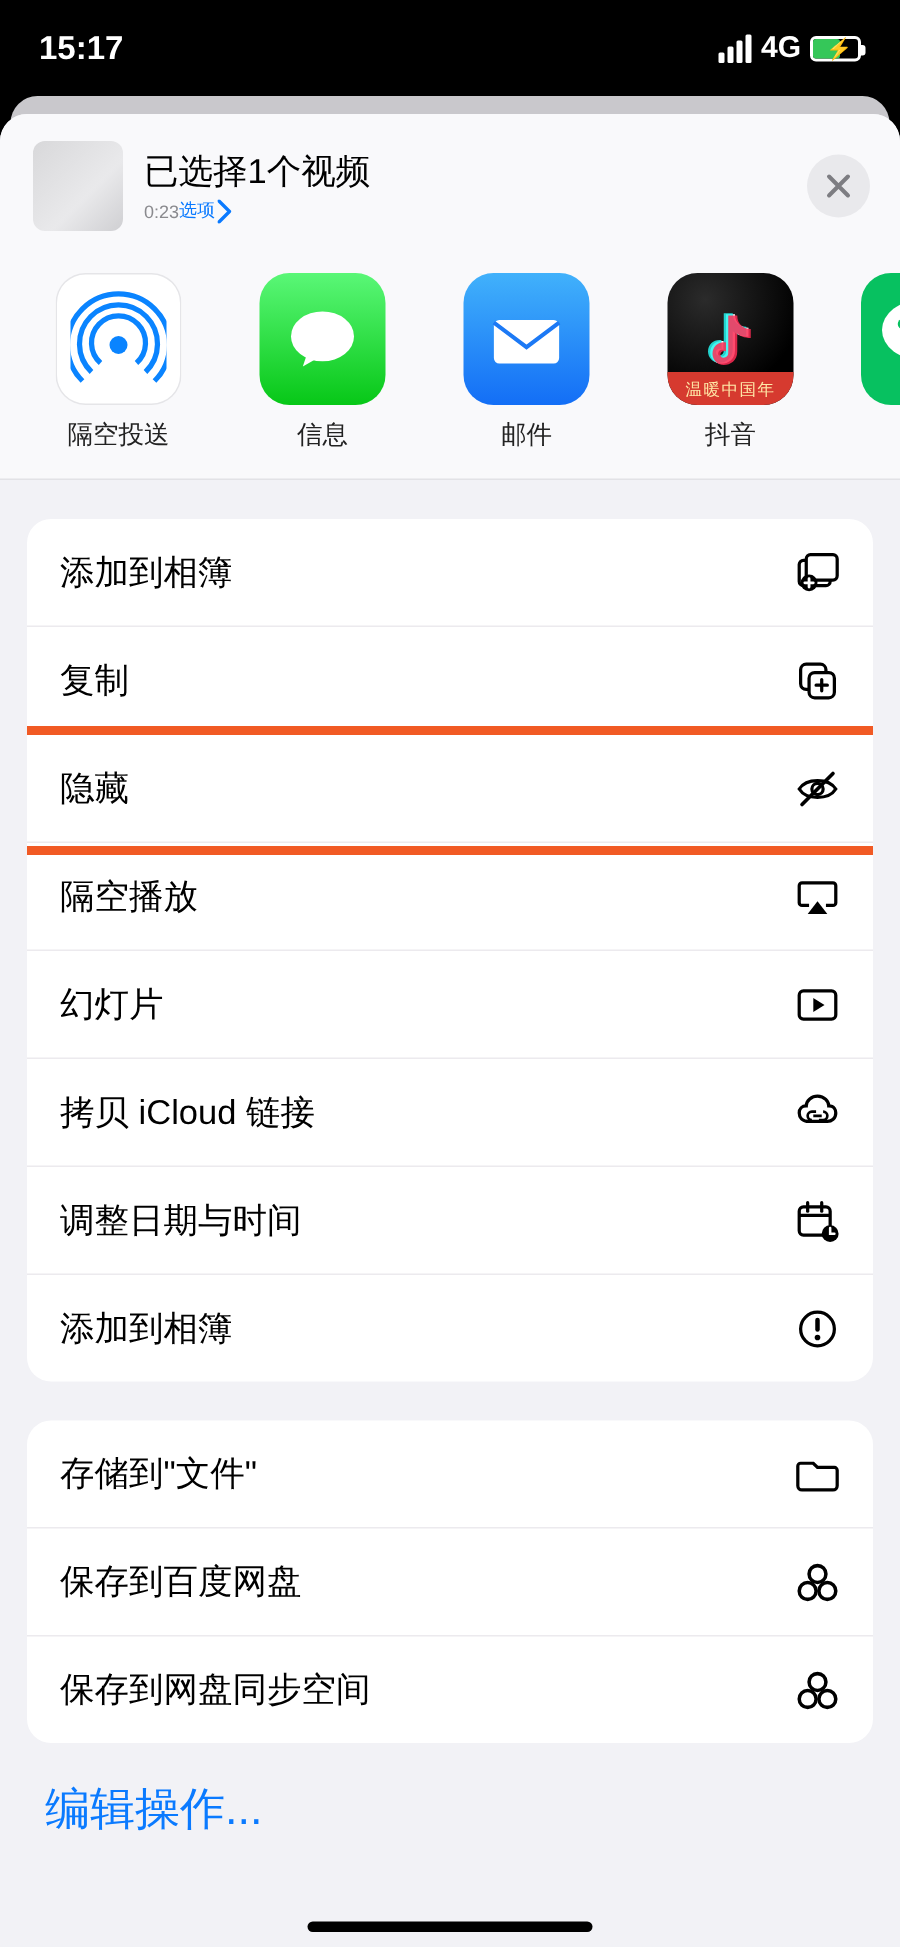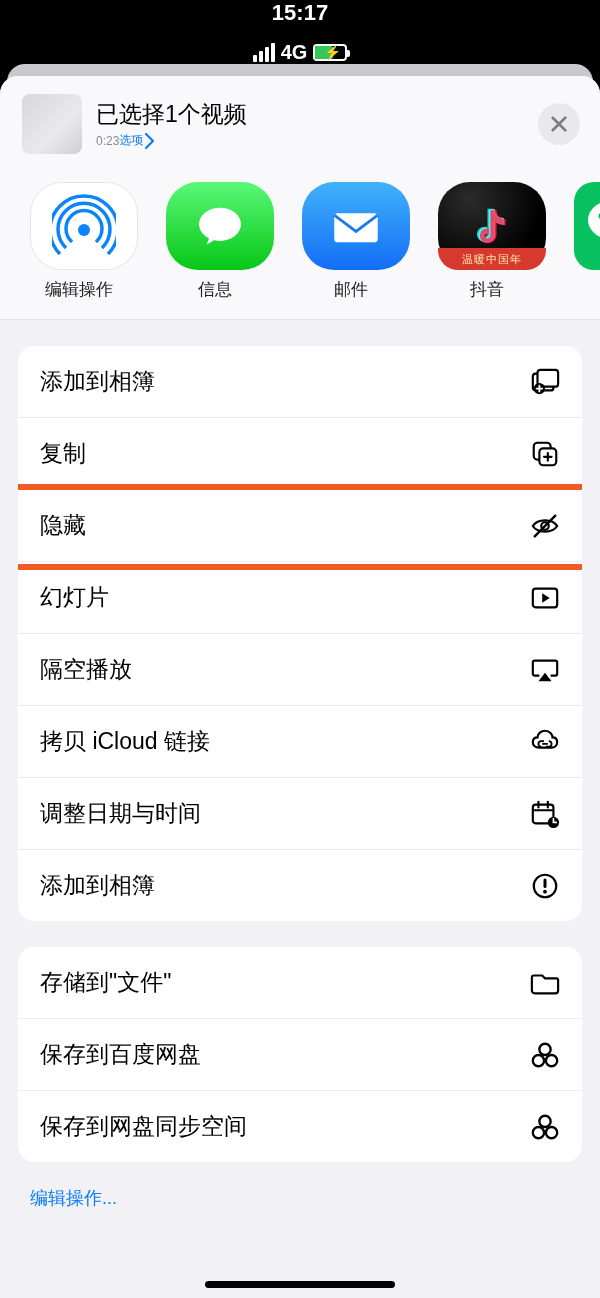--- a/index.html
+++ b/index.html
@@ -13,21 +13,20 @@
   .status-bar {
     height: 64px;
     background: #000;
     color: #fff;
     display: flex;
     align-items: center;
     justify-content: space-between;
     padding: 0 26px;
     font-size: 22px;
     font-weight: 600;
-    flex-direction: column;
   }
   .status-right { display: flex; align-items: center; gap: 6px; }
   .signal-bars { display: flex; align-items: flex-end; gap: 2px; }
   .signal-bars span { width: 4px; background: #fff; border-radius: 1px; }
   .signal-bars span:nth-child(1){height:7px}
   .signal-bars span:nth-child(2){height:11px}
   .signal-bars span:nth-child(3){height:15px}
   .signal-bars span:nth-child(4){height:19px}
   .net-label { font-size: 20px; font-weight: 600; }
   .battery {
@@ -74,21 +73,21 @@
   .close-btn svg { width:18px; height:18px; }
 
   .share-row {
     display: flex; gap: 38px; padding: 10px 0 18px 30px;
     background: #f9f9fb;
     border-bottom: 1px solid #e2e2e6;
     overflow: hidden;
   }
   .share-item { width: 98px; text-align: center; flex-shrink:0;}
   .share-icon {
-    width: 108px; height: 88px; border-radius: 32px; margin: 0 auto 8px;
+    width: 84px; height: 88px; border-radius: 20px; margin: 0 auto 8px;
     display:flex; align-items:center; justify-content:center;
   }
   .share-label { font-size: 17px; color: #222; }
   .airdrop-bg { background:#fff; box-shadow: inset 0 0 0 1px #e5e5e8;}
   .messages-bg { background: linear-gradient(#5af777,#07c717); }
   .mail-bg { background: linear-gradient(#41b1fb,#136ef6); }
   .douyin-bg { background: radial-gradient(circle at 30% 20%, #2b2b2b, #000 70%); position:relative;}
   .douyin-banner{position:absolute;bottom:0;left:0;right:0;height:22px;background:#d63a2f;border-radius:0 0 20px 20px;font-size:11px;color:#ffe9a8;display:flex;align-items:center;justify-content:center;letter-spacing:1px;}
   .wechat-bg { background:#07c160; width:44px; border-radius:20px 0 0 20px;}
   .share-item.partial{width:44px;}
@@ -111,21 +110,21 @@
   .row .ico { width:30px; height:30px; display:flex; align-items:center; justify-content:center; }
   .row .ico svg { width:30px; height:30px; }
   .highlight-box {
     position:absolute;
     border: 6px solid #f15a24;
     border-radius: 3px;
     pointer-events:none;
   }
 
   .edit-link {
-    color:#0a7aff; font-size:18px;
+    color:#0a7aff; font-size:30px;
     padding: 24px 30px;
   }
 
   .home-indicator {
     position:absolute; bottom:10px; left:50%; transform:translateX(-50%);
     width: 190px; height: 7px; background:#000; border-radius: 4px;
   }
 </style>
 </head>
 <body>
@@ -177,21 +176,21 @@
       <div class="share-icon airdrop-bg">
         <svg viewBox="0 0 64 64" width="64" height="64">
             <g fill="none" stroke="#0a84ff" stroke-width="3.5">
               <circle cx="32" cy="36" r="6" fill="#0a84ff" stroke="none"></circle>
               <path d="M20 48 A18 18 0 1 1 44 48"></path>
               <path d="M14 54 A26 26 0 1 1 50 54"></path>
               <path d="M8 60 A34 34 0 1 1 56 60"></path>
             </g>
           </svg>
       </div>
-      <div class="share-label">编辑操作</div>
+      <div class="share-label">隔空投送</div>
     </div>
     <div class="share-item">
       <div class="share-icon messages-bg">
         <svg viewBox="0 0 64 64" width="56" height="56">
             <ellipse cx="32" cy="30" rx="24" ry="19" fill="#fff"></ellipse>
             <path d="M20 44 L17 53 L29 46 Z" fill="#fff"></path>
           </svg>
       </div>
       <div class="share-label">信息</div>
     </div>
@@ -251,34 +250,34 @@
       <span>隐藏</span>
       <span class="ico">
         <svg viewBox="0 0 32 32">
             <path d="M3 16 C8 8 24 8 29 16 C24 24 8 24 3 16 Z" fill="none" stroke="#000" stroke-width="2.3"></path>
             <circle cx="16" cy="16" r="4" fill="none" stroke="#000" stroke-width="2.3"></circle>
             <line x1="5" y1="27" x2="27" y2="5" stroke="#000" stroke-width="2.6" stroke-linecap="round"></line>
           </svg>
       </span>
     </div>
     <div class="row">
+      <span>隔空播放</span>
+      <span class="ico">
+        <svg viewBox="0 0 32 32">
+            <path d="M5 6 H27 A2 2 0 0 1 29 8 V20 A2 2 0 0 1 27 22 H22 M10 22 H5 A2 2 0 0 1 3 20 V8 A2 2 0 0 1 5 6" fill="none" stroke="#000" stroke-width="2.3"></path>
+            <path d="M16 19 L23 28 H9 Z" fill="#000"></path>
+          </svg>
+      </span>
+    </div>
+    <div class="row">
       <span>幻灯片</span>
       <span class="ico">
         <svg viewBox="0 0 32 32">
             <rect x="3" y="6" width="26" height="20" rx="3" fill="none" stroke="#000" stroke-width="2.3"></rect>
             <path d="M13 11 L21 16 L13 21 Z" fill="#000"></path>
-          </svg>
-      </span>
-    </div>
-    <div class="row">
-      <span>隔空播放</span>
-      <span class="ico">
-        <svg viewBox="0 0 32 32">
-            <path d="M5 6 H27 A2 2 0 0 1 29 8 V20 A2 2 0 0 1 27 22 H22 M10 22 H5 A2 2 0 0 1 3 20 V8 A2 2 0 0 1 5 6" fill="none" stroke="#000" stroke-width="2.3"></path>
-            <path d="M16 19 L23 28 H9 Z" fill="#000"></path>
           </svg>
       </span>
     </div>
     <div class="row">
       <span>拷贝 iCloud 链接</span>
       <span class="ico">
         <svg viewBox="0 0 32 32">
             <path d="M10 22 C5 22 3 19 3 16 C3 13 5 11 8 11 C8 7 12 4 16 4 C21 4 24 8 24 11 C28 11 29 14 29 16 C29 20 26 22 23 22 Z" fill="none" stroke="#000" stroke-width="2.3"></path>
             <path d="M12 17 A3 3 0 0 1 12 11 L15 11 M20 11 A3 3 0 0 1 20 17 L17 17 M13 14 H19" fill="none" stroke="#000" stroke-width="1.9" transform="translate(0 4)"></path>
           </svg>

